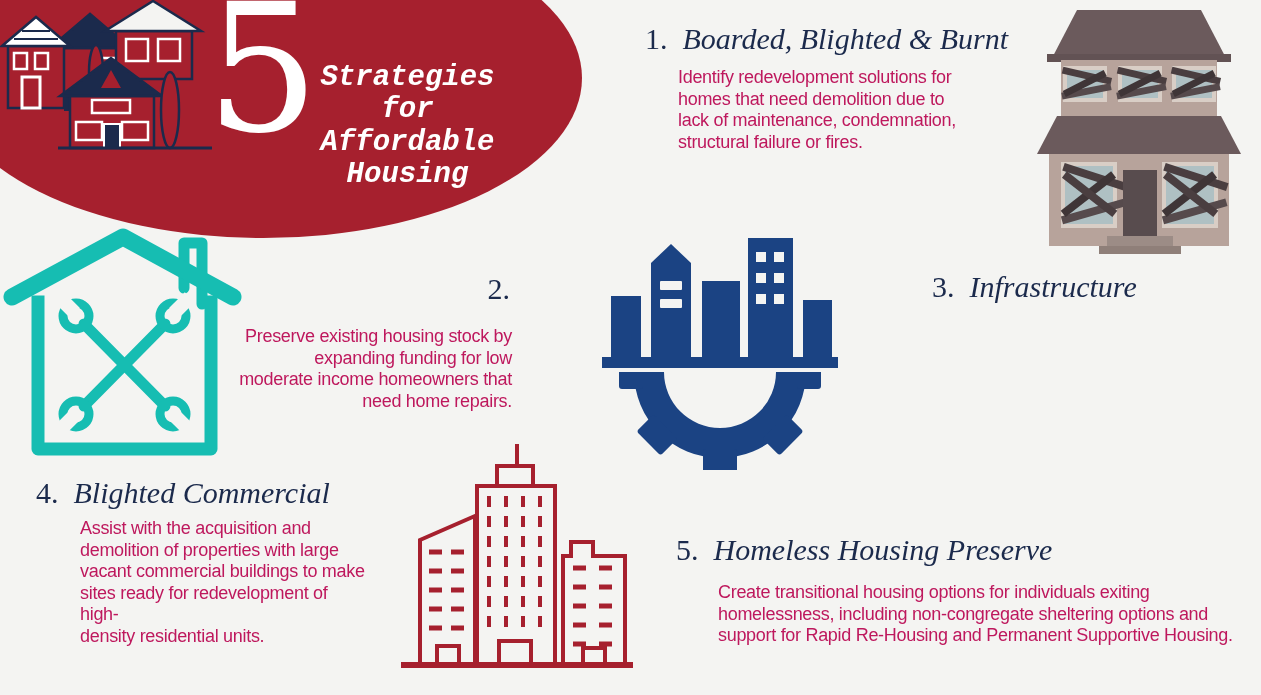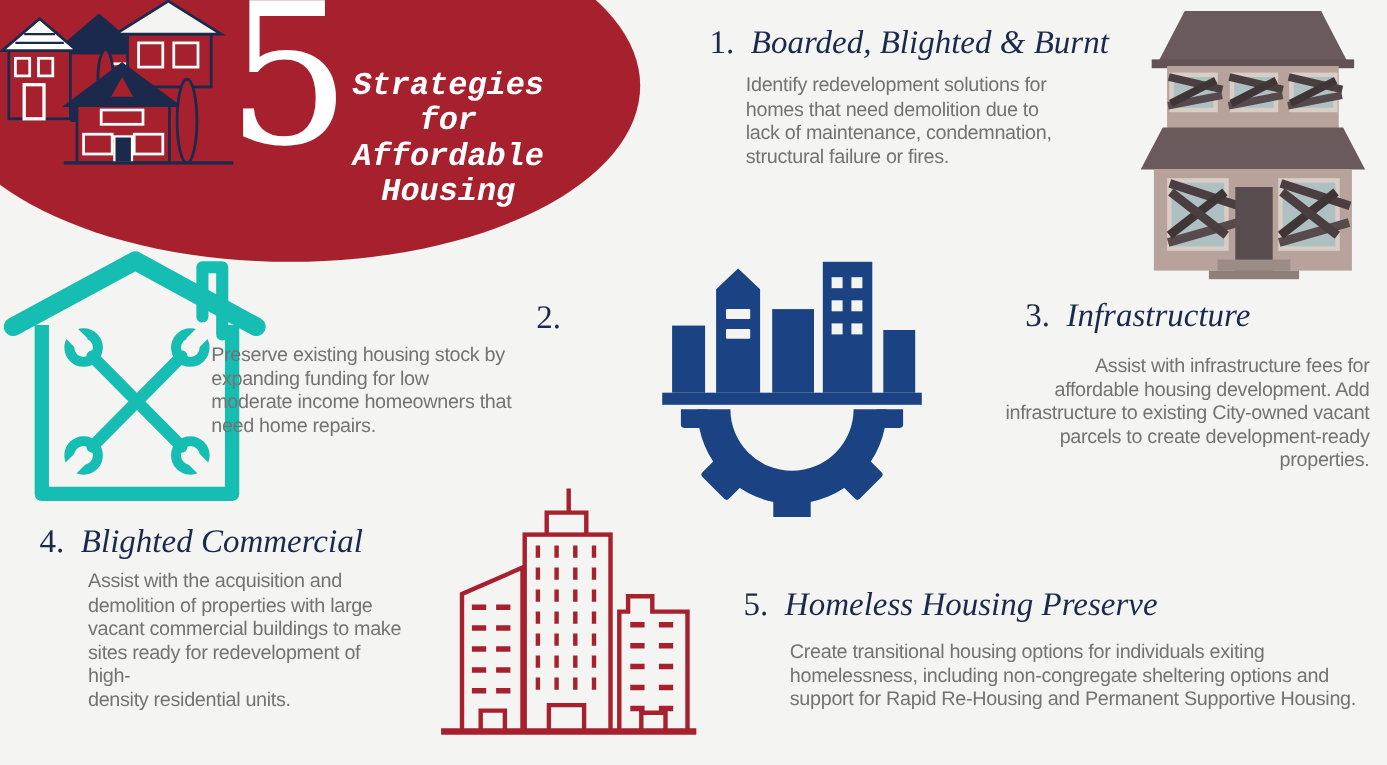--- a/index.html
+++ b/index.html
@@ -20,27 +20,27 @@
     left:300px;top:50px;width:215px;text-align:center;color:#ffffff;
     font-family:Liberation Mono, monospace;font-style:italic;font-weight:700;
     font-size:29px;line-height:1.12;white-space:pre-line;margin-top:12px;
   }
   .heading{
     color:#1B2A4C;font-family:"Liberation Serif",serif;font-size:30px;
     display:flex;gap:15px;align-items:baseline;white-space:nowrap;
   }
   .heading .ttl{font-style:italic;}
   .body{
-    color:#737373;font-size:18px;line-height:21.5px;letter-spacing:-0.3px;
+    color:#be185d;font-size:18px;line-height:21.5px;letter-spacing:-0.3px;
     white-space:pre-line;
   }
   .s1h{left:645px;top:22px;}
   .s1b{left:678px;top:67px;width:305px;}
   .s2h{right:751px;top:272px;}
-  .s2b{right:749px;top:312px;width:320px;text-align:left;}
+  .s2b{right:749px;top:326px;width:320px;text-align:right;}
   .s3h{left:932px;top:270px;}
   .s3b{right:16px;top:322px;width:400px;text-align:right;}
   .s4h{left:36px;top:476px;}
   .s4b{left:80px;top:518px;width:290px;}
   .s5h{left:676px;top:533px;}
   .s5b{left:718px;top:582px;width:545px;}
 </style>
 </head>
 <body>
 
@@ -198,25 +198,20 @@
       <rect x="42" y="193" width="34" height="24" rx="3" transform="rotate(45 59 205)"></rect>
       <rect x="168" y="193" width="34" height="24" rx="3" transform="rotate(-45 185 205)"></rect>
       <rect x="105" y="219" width="34" height="24" rx="3"></rect>
     </g>
   </svg>
 
   <div class="abs heading s3h">
     <span class="num">3.</span>
     <span class="ttl">Infrastructure</span>
   </div>
-  <div class="abs body s3b">Assist with infrastructure fees for
-affordable housing development.  Add
-infrastructure to existing City-owned vacant
-parcels to create development-ready
-properties.</div>
 
   <div class="abs heading s4h">
     <span class="num">4.</span>
     <span class="ttl">Blighted Commercial</span>
   </div>
   <div class="abs body s4b">Assist with the acquisition and
 demolition of properties with large
 vacant commercial buildings to make
 sites ready for redevelopment of high-
 density residential units.</div>

